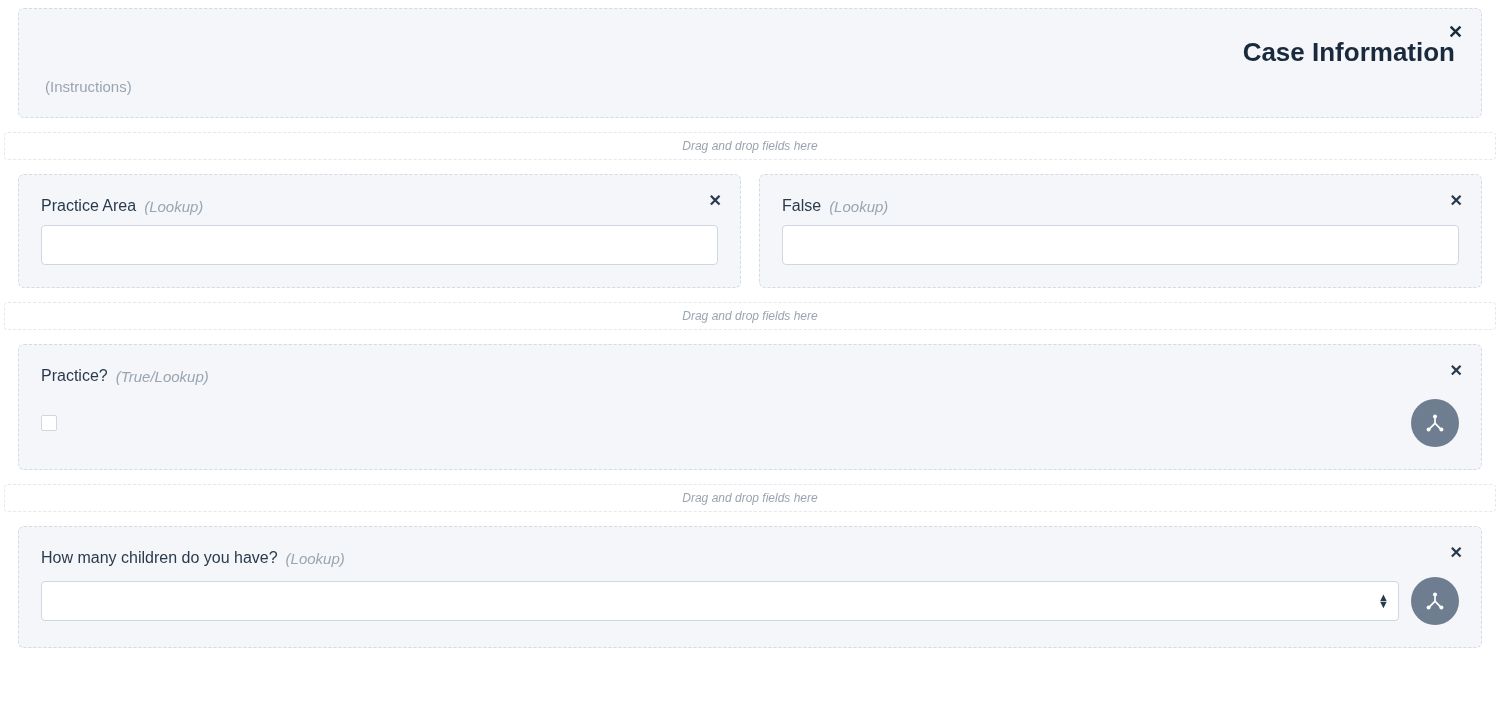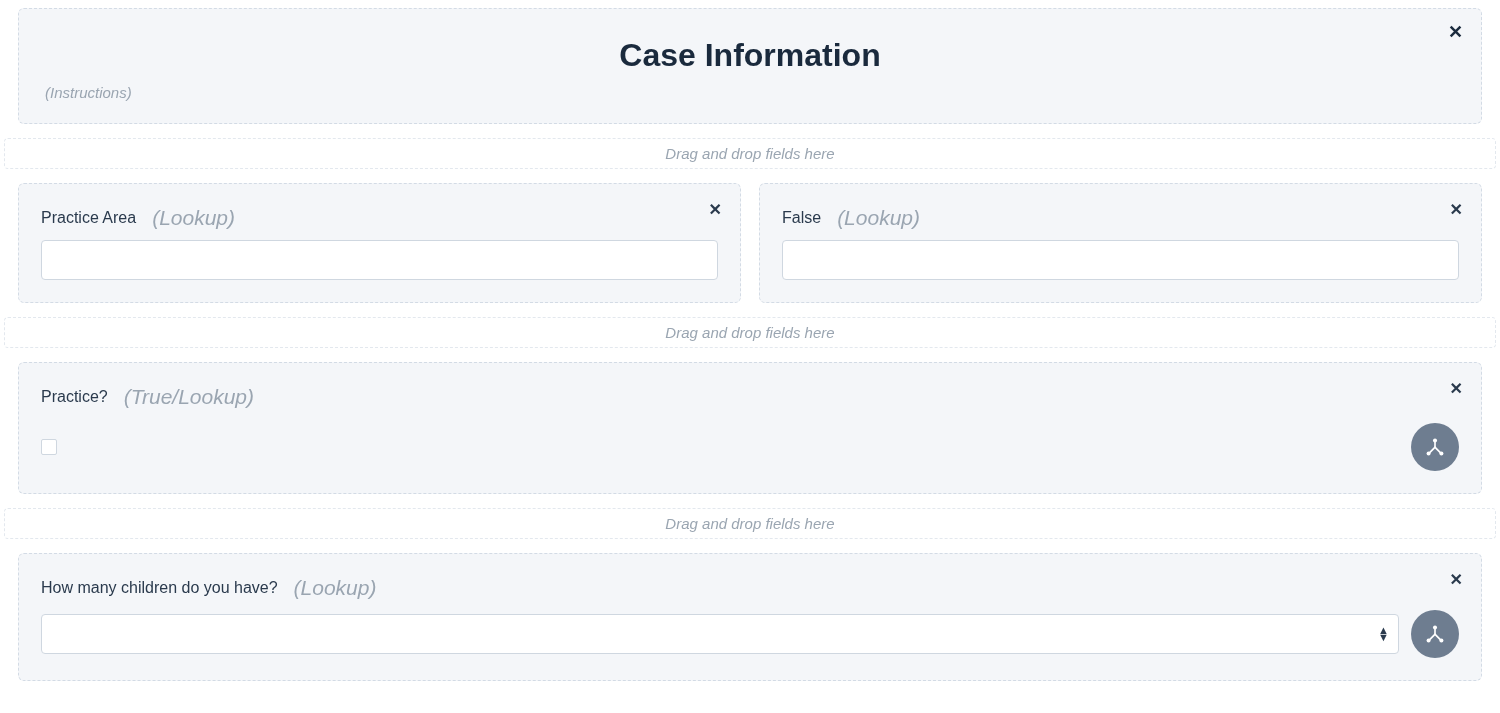--- a/index.html
+++ b/index.html
@@ -15,28 +15,27 @@
     }
     .section-header {
       position: relative;
       background: #f4f6f9;
       border: 1px dashed #d3dbe5;
       border-radius: 6px;
       margin: 8px 18px 8px 18px;
       padding: 28px 26px 22px 26px;
     }
     .section-title {
-      text-align: center;
-      font-size: 32px;
+      text-align: right;
+      font-size: 26px;
       font-weight: 700;
       color: #1a2a3d;
       margin-bottom: 10px;
     }
     .instructions {
-      font-style: italic;
       color: #9aa5b1;
       font-size: 15px;
     }
     .close-btn {
       position: absolute;
       top: 14px;
       right: 18px;
       cursor: pointer;
       color: #1a2a3d;
       font-size: 18px;
@@ -44,21 +43,21 @@
       font-weight: 700;
     }
     .dropzone {
       border: 1px dashed #e3e8ee;
       border-radius: 4px;
       margin: 14px 4px;
       padding: 6px 0;
       text-align: center;
       color: #9aa5b1;
       font-style: italic;
-      font-size: 15px;
+      font-size: 12px;
     }
     .row-two {
       display: flex;
       gap: 18px;
       margin: 8px 18px;
     }
     .field-card {
       position: relative;
       flex: 1;
       background: #f4f6f9;
@@ -69,33 +68,33 @@
     .field-card-full {
       position: relative;
       background: #f4f6f9;
       border: 1px dashed #d3dbe5;
       border-radius: 6px;
       margin: 8px 18px;
       padding: 22px;
     }
     .field-label-row {
       display: flex;
-      align-items: center;
-      gap: 16px;
+      align-items: flex-end;
+      gap: 8px;
       margin-bottom: 10px;
     }
     .field-label {
       font-size: 16px;
       color: #2a3a4d;
       font-weight: 500;
     }
     .field-type {
       font-style: italic;
       color: #9aa5b1;
-      font-size: 21px;
+      font-size: 15px;
     }
     .field-close {
       position: absolute;
       top: 18px;
       right: 18px;
       cursor: pointer;
       color: #2a3a4d;
       font-size: 16px;
       line-height: 1;
       font-weight: 700;

